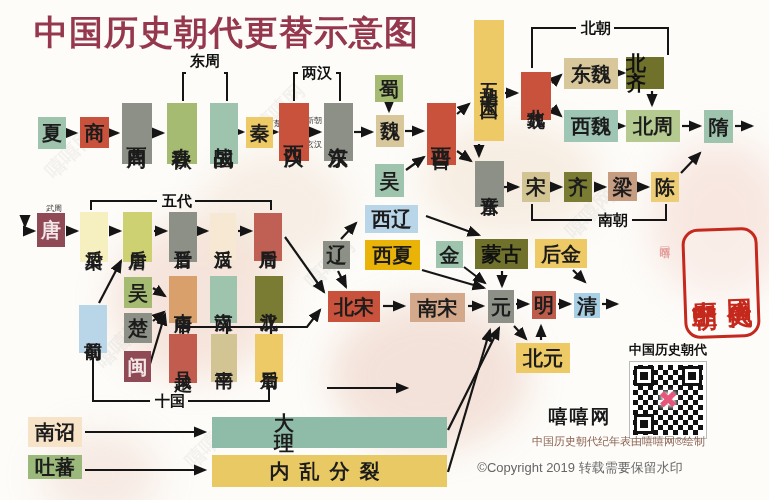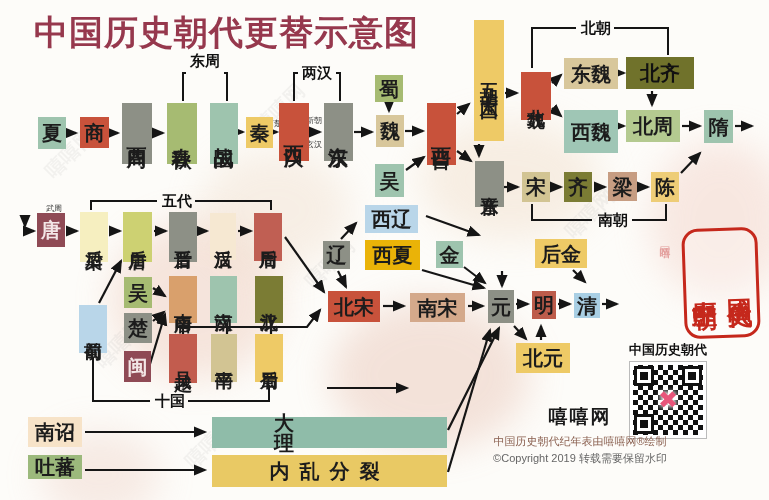--- a/index.html
+++ b/index.html
@@ -53,22 +53,22 @@
   .qr-f::after{content:"";position:absolute;inset:3px;background:#111;}
   .qr-f.tl{left:1px;top:1px}.qr-f.tr{right:1px;top:1px}.qr-f.bl{left:1px;bottom:1px}
   .qr-x{position:absolute;inset:0;display:flex;align-items:center;justify-content:center;
       color:#e8557a;font-size:24px;font-weight:700;text-shadow:0 0 4px #fff,0 0 6px #fff;}
   .qr-caption{font-size:13px;font-weight:700;color:#111;margin-top:3px;}
   
   .footer{position:absolute;left:455px;top:404px;width:250px;text-align:center;}
   .site-name{font-size:19px;font-weight:700;color:#1a1a1a;letter-spacing:2px;}
   .logo-line{font-size:34px;font-weight:700;line-height:1;font-family:"DejaVu Sans","Liberation Sans",sans-serif;}
   .logo-suffix{font-size:16px;font-weight:700;color:#e8642c;}
-  .f1{font-size:11px;color:#8a6050;margin-top:4px;}
-  .f2,.f3{font-size:11px;color:#666;margin-top:2px;}
+  .f1{font-size:11px;color:#8a6050;margin-top:4px;text-align:right;}
+  .f2,.f3{font-size:13px;color:#666;margin-top:10px;}
 </style>
 </head>
 <body>
 
 <div id="canvas">
 
   <div class="blob" style="left:110px;top:220px;width:170px;height:160px;background:#e5b09a;opacity:.30"></div>
   <div class="blob" style="left:330px;top:300px;width:200px;height:150px;background:#dba089;opacity:.28"></div>
   <div class="blob" style="left:420px;top:120px;width:180px;height:120px;background:#ecd3b9;opacity:.35"></div>
   <div class="blob" style="left:650px;top:140px;width:140px;height:160px;background:#f0c9bd;opacity:.40"></div>
@@ -198,39 +198,40 @@
   <div class="bx v c-red" style="left:279px;top:103px;width:30px;height:58px">西汉</div>
   <div class="bx v c-gray" style="left:324px;top:103px;width:29px;height:58px">东汉</div>
   <div class="bx c-yelgreen" style="left:375px;top:75px;width:28px;height:27px">蜀</div>
   <div class="bx c-tan" style="left:376px;top:115px;width:28px;height:32px">魏</div>
   <div class="bx c-teal" style="left:375px;top:164px;width:29px;height:33px">吴</div>
   <div class="bx v c-red" style="left:427px;top:103px;width:29px;height:62px">西晋</div>
   <div class="bx v c-yellow wuhu" style="left:474px;top:20px;width:30px;height:121px">五胡十六国</div>
   <div class="bx v c-gray" style="left:475px;top:161px;width:29px;height:46px;font-size:18px">东晋</div>
   <div class="bx v c-red" style="left:521px;top:72px;width:30px;height:48px;font-size:18px">北魏</div>
   <div class="bx c-tan" style="left:564px;top:58px;width:54px;height:31px">东魏</div>
-  <div class="bx c-darkolive" style="left:626px;top:57px;width:68px;height:32px">北齐</div>
-  <div class="bx c-tealblue" style="left:564px;top:110px;width:54px;height:43px">西魏</div>
+  <div class="bx c-darkolive" style="left:626px;top:57px;width:38px;height:32px">北齐</div>
+  <div class="bx c-tealblue" style="left:564px;top:110px;width:54px;height:32px">西魏</div>
   <div class="bx c-lightgreen" style="left:626px;top:110px;width:54px;height:32px">北周</div>
   <div class="bx c-teal" style="left:704px;top:110px;width:29px;height:33px">隋</div>
   <div class="bx c-khaki" style="left:522px;top:172px;width:28px;height:30px">宋</div>
   <div class="bx c-olive" style="left:564px;top:172px;width:28px;height:30px">齐</div>
   <div class="bx c-salmon" style="left:608px;top:172px;width:29px;height:29px">梁</div>
   <div class="bx c-lightyellow" style="left:651px;top:172px;width:28px;height:30px">陈</div>
 
   <div class="bx c-maroon" style="left:37px;top:213px;width:28px;height:34px">唐</div>
   <div class="bx v c-paleyellow" style="left:80px;top:212px;width:28px;height:50px;font-size:18px">后梁</div>
   <div class="bx v c-limegreen" style="left:123px;top:212px;width:29px;height:50px;font-size:18px">后唐</div>
   <div class="bx v c-gray" style="left:169px;top:212px;width:28px;height:50px;font-size:18px">后晋</div>
   <div class="bx v c-cream" style="left:210px;top:213px;width:26px;height:47px;font-size:18px">后汉</div>
   <div class="bx v c-brickred" style="left:254px;top:213px;width:28px;height:48px;font-size:18px">后周</div>
   <div class="bx c-gray" style="left:323px;top:241px;width:27px;height:28px">辽</div>
   <div class="bx c-lightblue" style="left:365px;top:205px;width:53px;height:28px">西辽</div>
   <div class="bx c-xgreen" style="left:365px;top:240px;width:55px;height:30px">西夏</div>
   <div class="bx c-teal" style="left:436px;top:241px;width:27px;height:27px">金</div>
+  <div class="bx c-darkolive" style="left:475px;top:239px;width:53px;height:30px">蒙古</div>
   <div class="bx c-yellow" style="left:535px;top:239px;width:52px;height:29px">后金</div>
 
   <div class="bx c-yelgreen" style="left:124px;top:277px;width:28px;height:31px">吴</div>
   <div class="bx c-gray" style="left:124px;top:313px;width:28px;height:30px">楚</div>
   <div class="bx c-maroon" style="left:124px;top:351px;width:27px;height:31px">闽</div>
   <div class="bx v c-lightblue" style="left:79px;top:305px;width:28px;height:48px;font-size:18px">前蜀</div>
   <div class="bx v c-orange" style="left:169px;top:276px;width:28px;height:47px;font-size:18px">南唐</div>
   <div class="bx v c-teal" style="left:210px;top:276px;width:27px;height:47px;font-size:18px">南汉</div>
   <div class="bx v c-olive" style="left:255px;top:276px;width:28px;height:47px;font-size:18px">北汉</div>
   <div class="bx v c-red2" style="left:169px;top:334px;width:28px;height:49px;font-size:18px">吴越</div>

